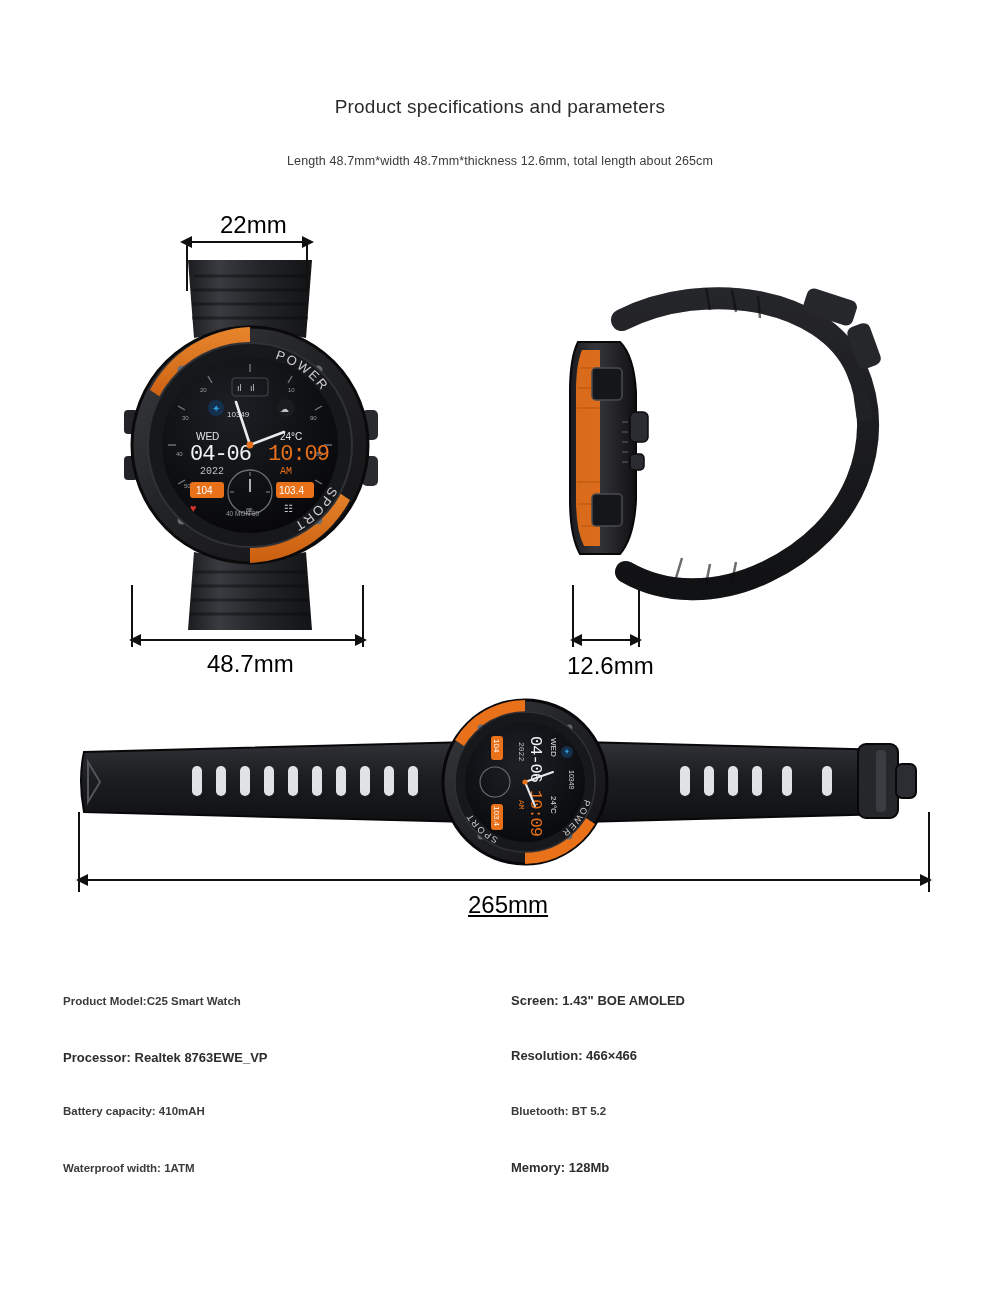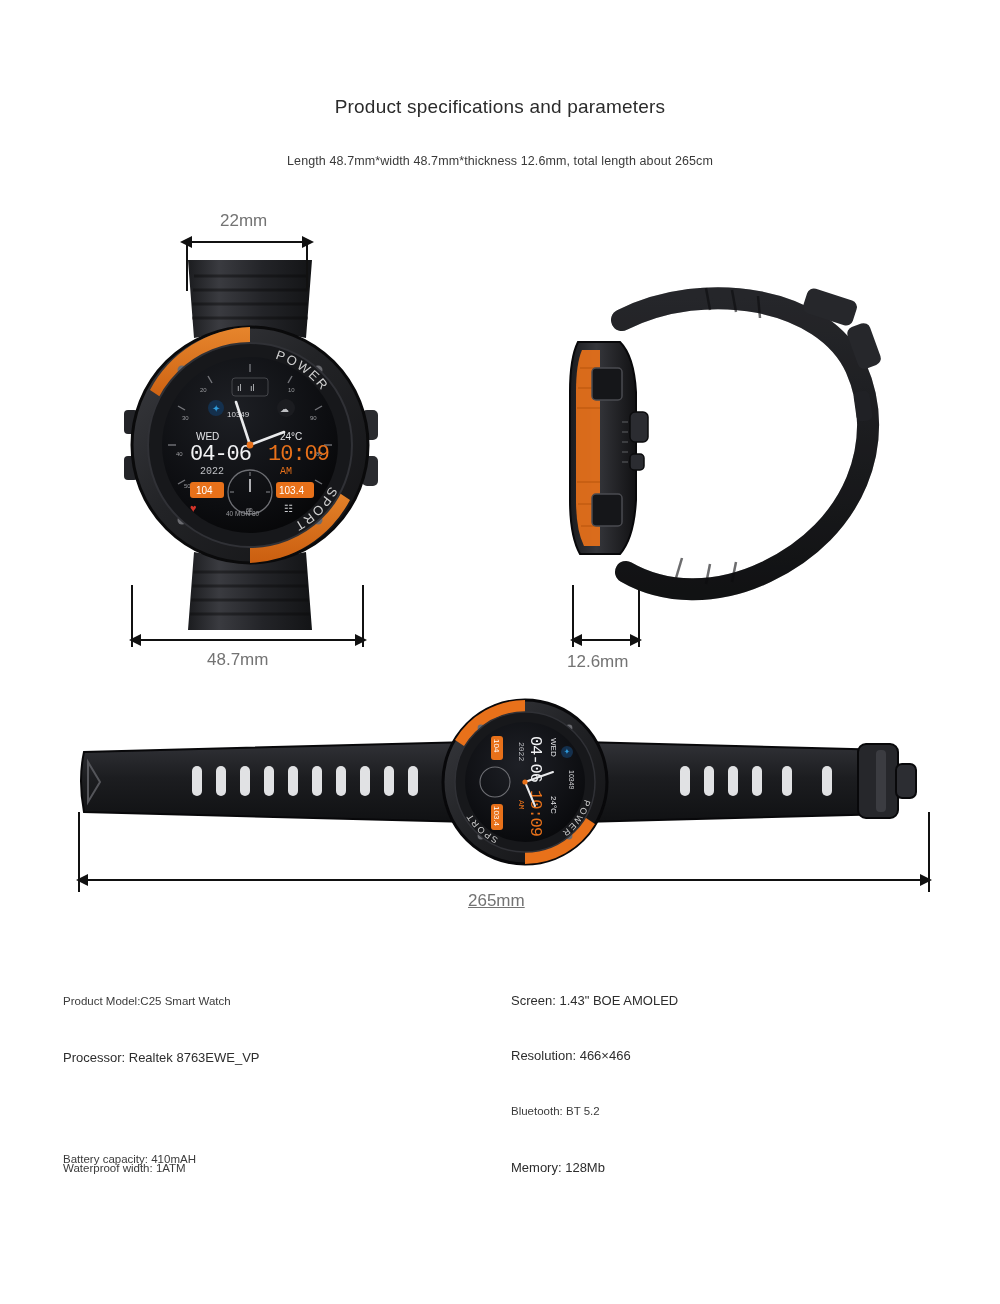--- a/index.html
+++ b/index.html
@@ -39,22 +39,22 @@
     width: 1000px;
     text-align: center;
     font-size: 12.5px;
     color: #3a3a3a;
     letter-spacing: .1px;
   }
 
   
   .dimlabel {
     position: absolute;
-    font-size: 17px;
-    color: #737373;
+    font-size: 24px;
+    color: #000000;
     font-family: "Liberation Sans", sans-serif;
     white-space: nowrap;
   }
   .dimline {
     position: absolute;
     background: #111;
   }
   .h-line { height: 2px; }
   .v-line { width: 2px; }
   .arrow {
@@ -71,20 +71,21 @@
     border-bottom: 6px solid transparent;
     border-left: 12px solid #111;
   }
 
   
   .spec {
     position: absolute;
     font-size: 13px;
     color: #2d2d2d;
     white-space: nowrap;
+    font-weight: bold;
   }
   .spec.small { font-size: 11.5px; color: #3b3b3b; }
 
   svg { display: block; }
   .fig { position: absolute; }
 </style>
 </head>
 <body>
 
 <div class="page">
@@ -407,21 +408,21 @@
 
   <div class="dimline v-line" style="left:78px; top:812px; height:80px;"></div>
   <div class="dimline v-line" style="left:928px; top:812px; height:80px;"></div>
   <div class="dimline h-line" style="left:85px; top:879px; width:838px;"></div>
   <div class="arrow arrow-l" style="left:76px; top:874px;"></div>
   <div class="arrow arrow-r" style="left:920px; top:874px;"></div>
   <div class="dimlabel" style="left:468px; top:891px;text-decoration:underline;">265mm</div>
 
   <div class="spec small" style="left:63px; top:995px;">Product Model:C25 Smart Watch</div>
   <div class="spec" style="left:63px; top:1050px;">Processor: Realtek 8763EWE_VP</div>
-  <div class="spec small" style="left:63px; top:1105px;margin-top:48px;">Battery capacity: 410mAH</div>
+  <div class="spec small" style="left:63px; top:1105px;">Battery capacity: 410mAH</div>
   <div class="spec small" style="left:63px; top:1162px;">Waterproof width: 1ATM</div>
 
   <div class="spec" style="left:511px; top:993px;">Screen: 1.43" BOE AMOLED</div>
   <div class="spec" style="left:511px; top:1048px;text-align:right;">Resolution: 466×466</div>
   <div class="spec small" style="left:511px; top:1105px;">Bluetooth: BT 5.2</div>
   <div class="spec" style="left:511px; top:1160px;">Memory: 128Mb</div>
 
 </div>
 
 </body></html>

